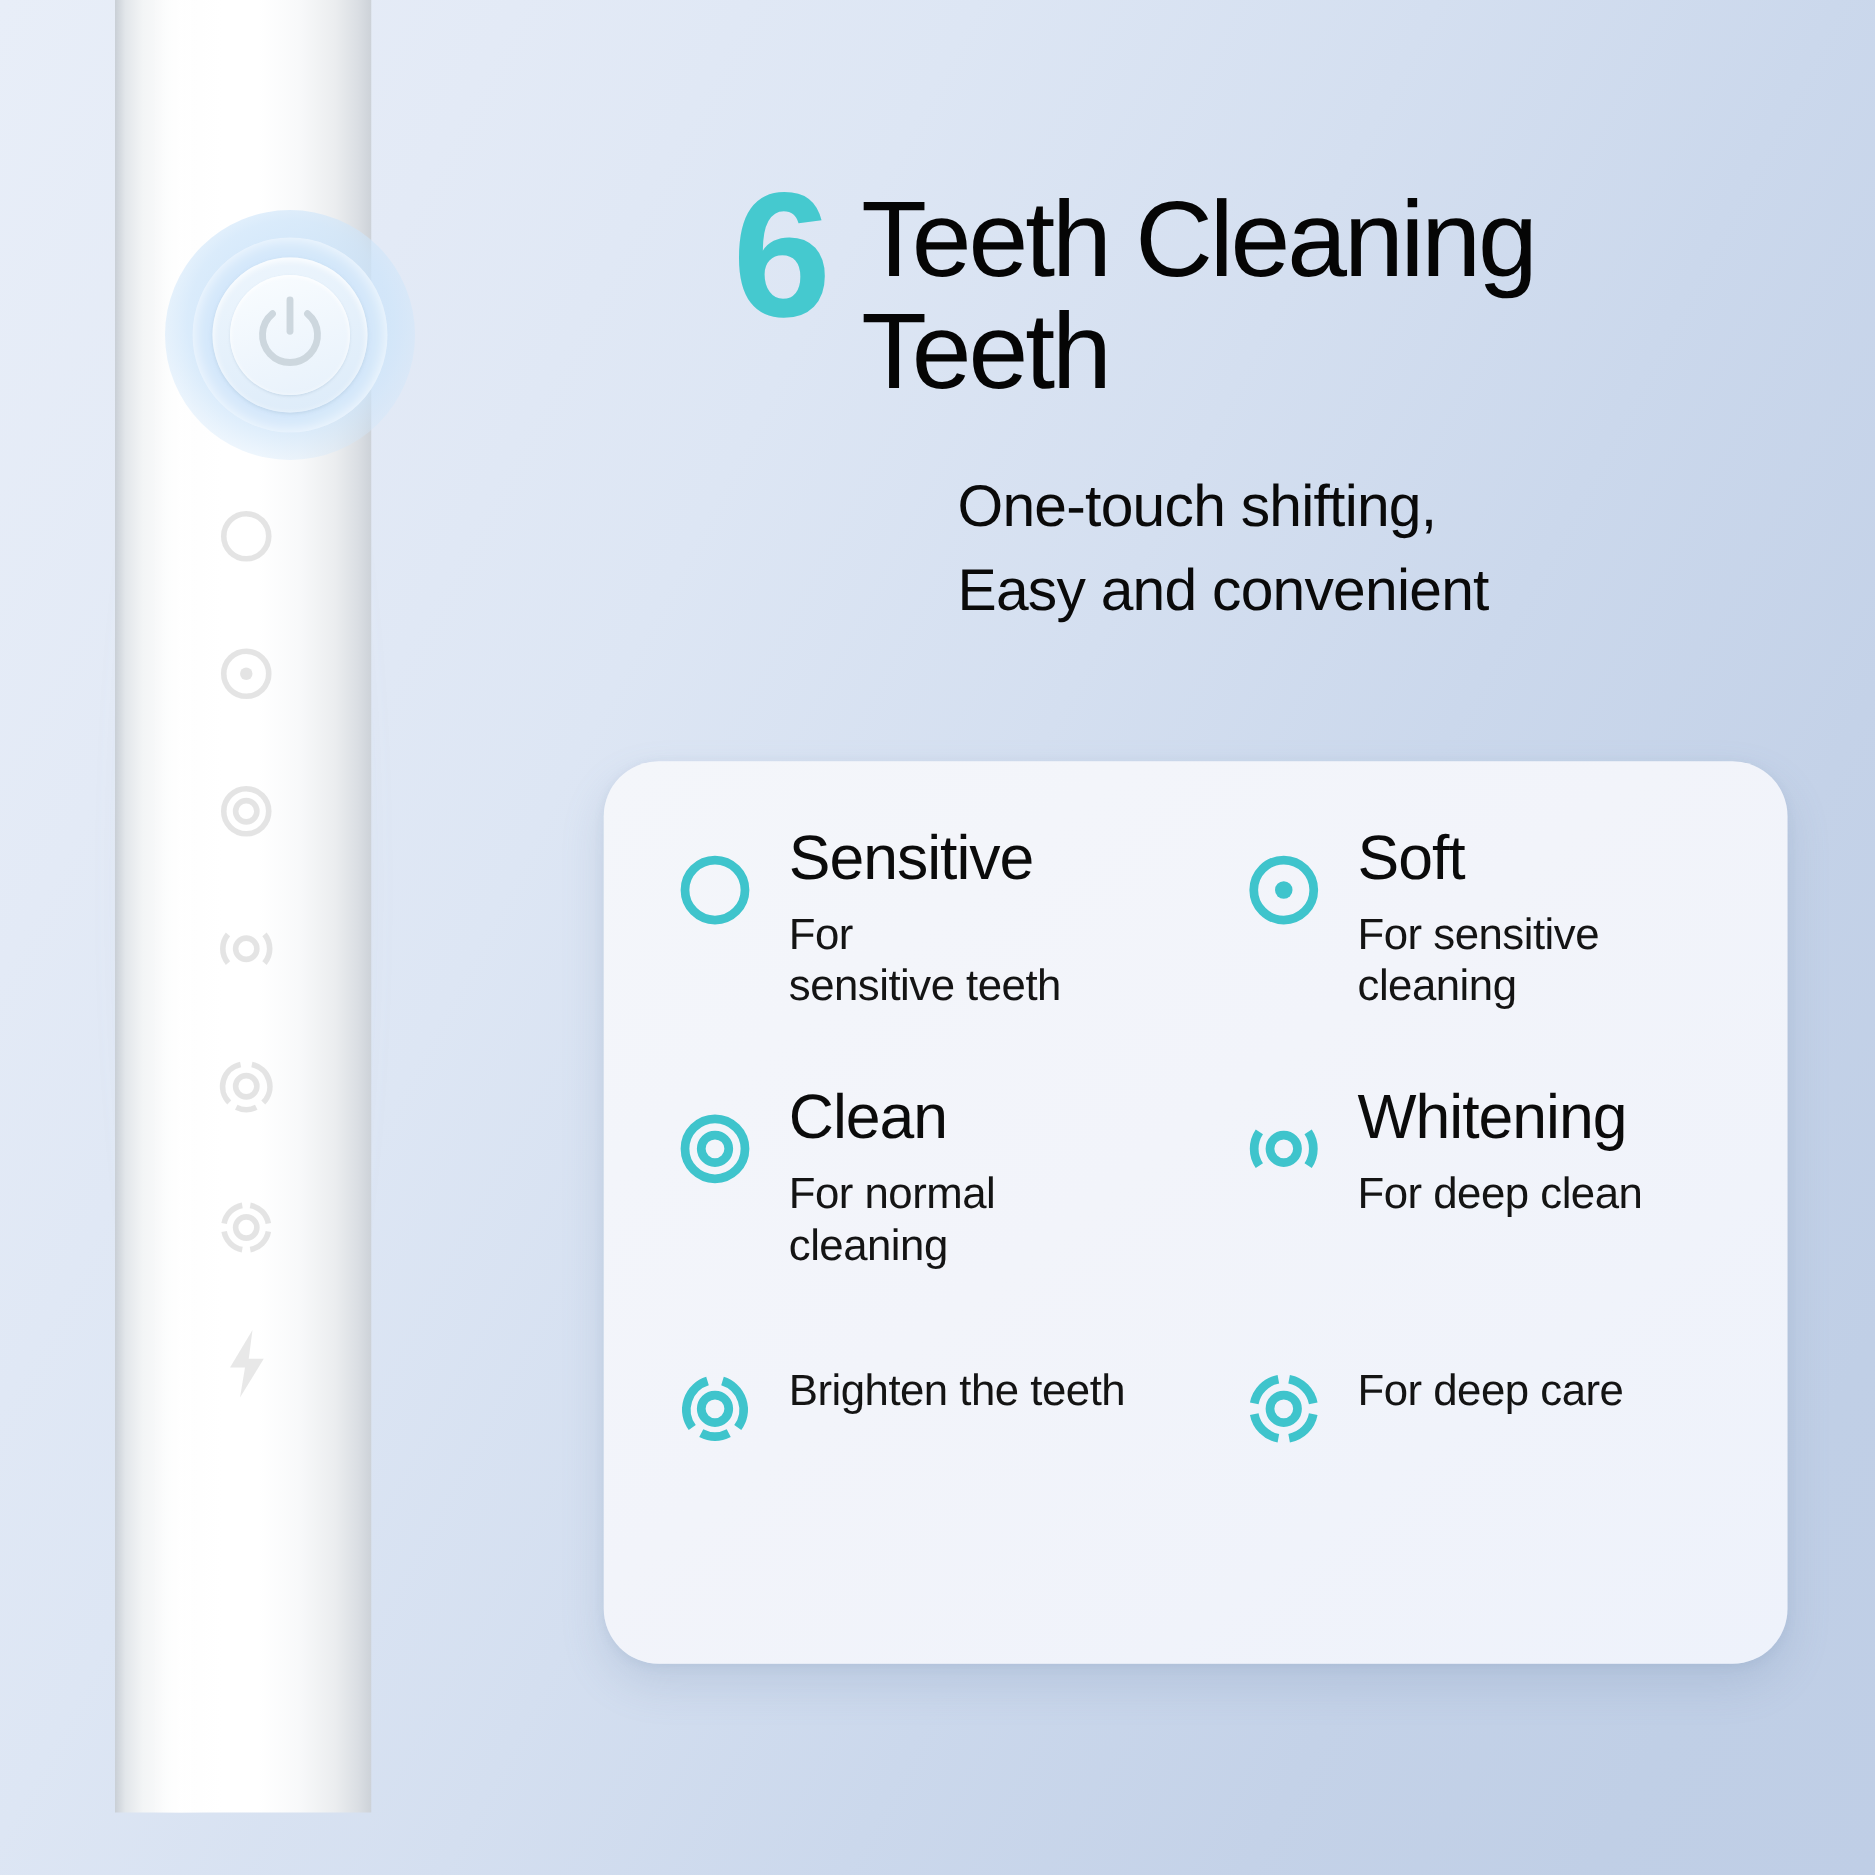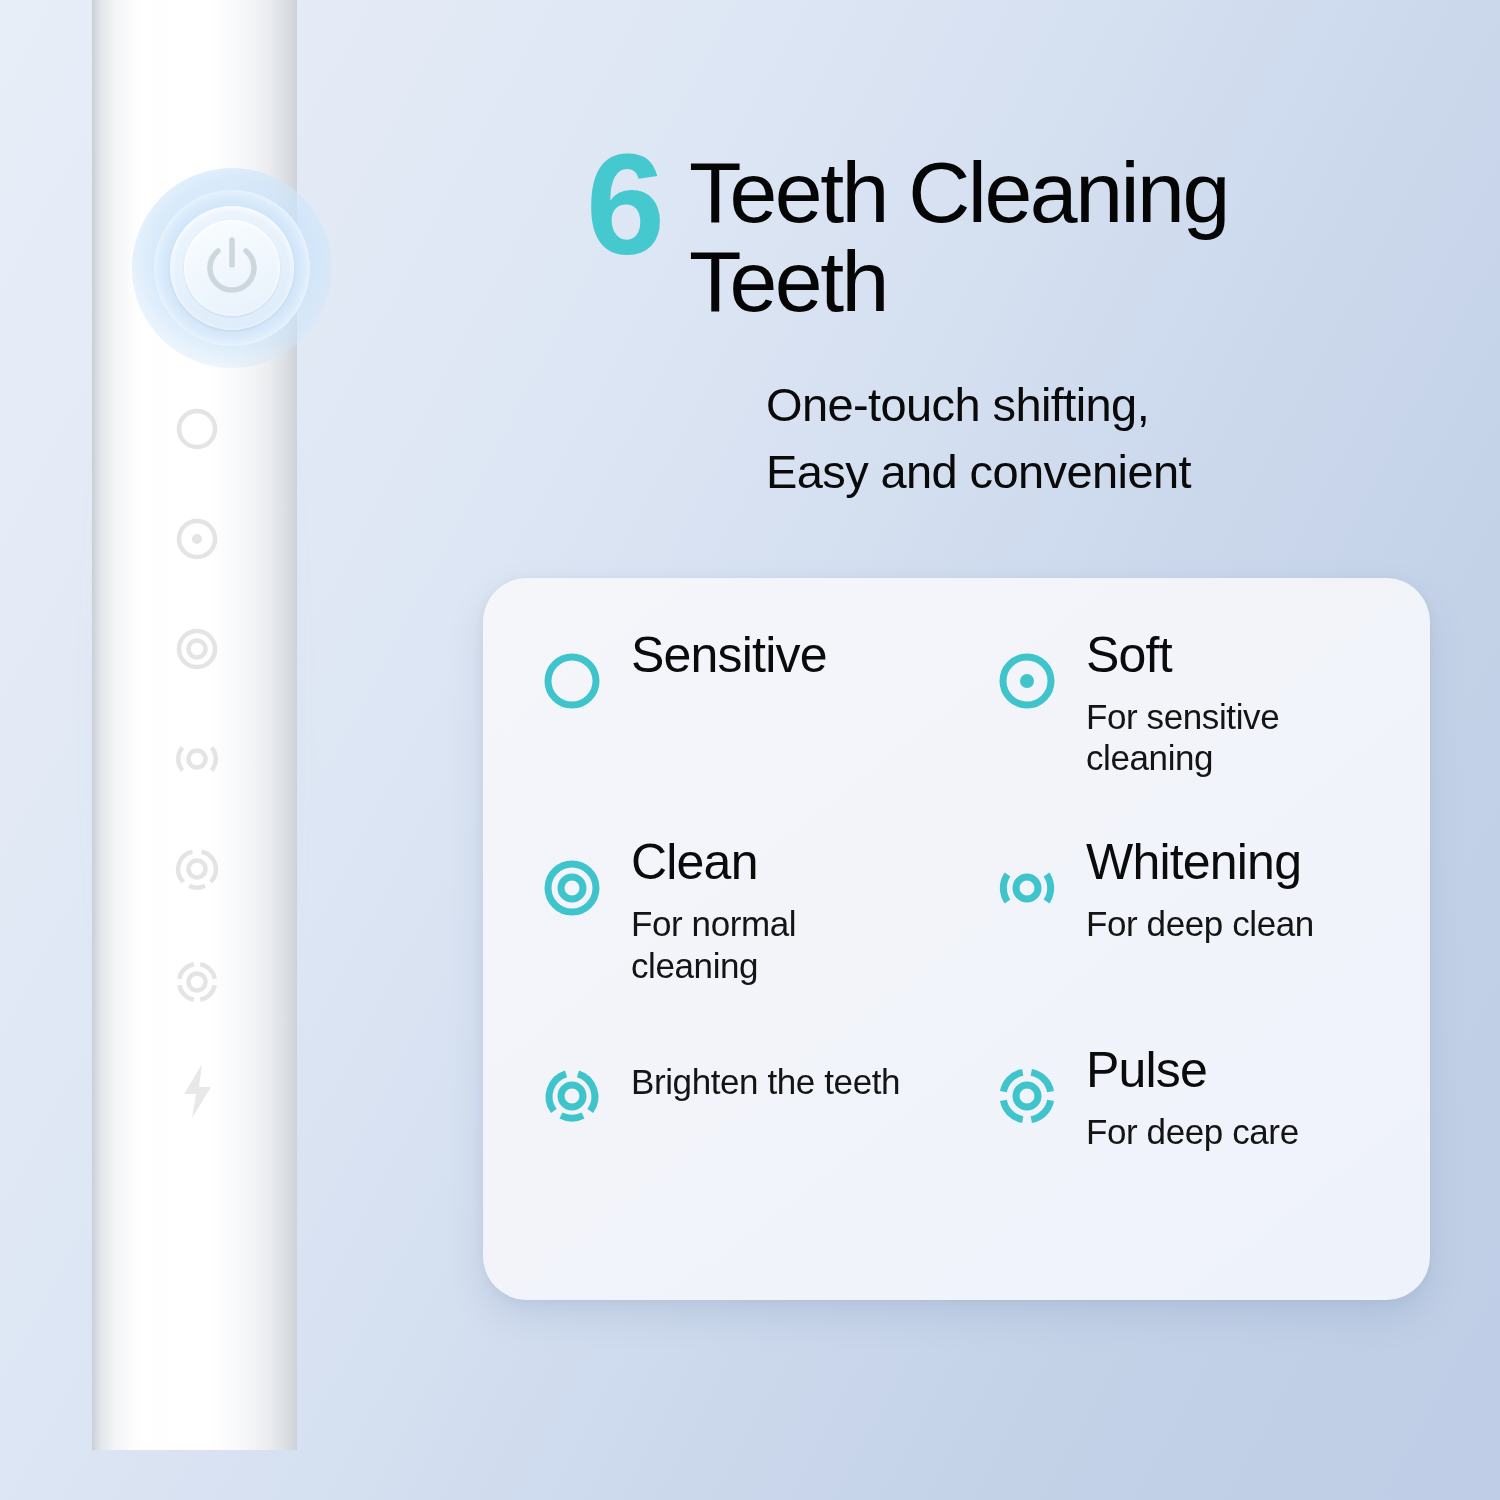--- a/index.html
+++ b/index.html
@@ -126,21 +126,21 @@
     left: 766px; top: 372px;
     font-size: 47px;
     color: #0a0a0a;
     line-height: 1.42;
     letter-spacing: -0.6px;
   }
 
   
   .card {
     position: absolute;
-    left: 483px; top: 578px;
+    left: 483px; top: 609px;
     width: 947px; height: 722px;
     background: linear-gradient(142deg, #f4f6fa 0%, #f2f4fa 45%, #eef2fb 100%);
     border-radius: 44px;
     box-shadow: 0 16px 34px rgba(110,135,170,0.20), 0 2px 8px rgba(110,135,170,0.10);
   }
   .grid {
     position: absolute;
     left: 0; top: 0; width: 100%; height: 100%;
     display: grid;
     grid-template-columns: 455px 1fr;
@@ -257,20 +257,24 @@
 
   <div class="card">
     <div class="grid">
 
       <div class="mode">
         <svg class="mode-icon" viewBox="0 0 74 74">
           <circle cx="37" cy="37" r="24" fill="none" stroke="#3fc4cc" stroke-width="7"></circle>
         </svg>
         <div>
           <div class="mode-name">Sensitive</div>
+          <div class="mode-desc">
+            <span>For</span>
+            <span>sensitive teeth</span>
+          </div>
         </div>
       </div>
 
       <div class="mode">
         <svg class="mode-icon" viewBox="0 0 74 74">
           <circle cx="37" cy="37" r="24" fill="none" stroke="#3fc4cc" stroke-width="7"></circle>
           <circle cx="37" cy="37" r="7" fill="#3fc4cc"></circle>
         </svg>
         <div>
           <div class="mode-name">Soft</div>
@@ -331,21 +335,20 @@
         <svg class="mode-icon" viewBox="0 0 74 74">
           <g fill="none" stroke="#3fc4cc" stroke-width="7">
             <path d="M 41.3 13.4 A 24 24 0 0 1 60.6 32.7"></path>
             <path d="M 60.6 41.3 A 24 24 0 0 1 41.3 60.6"></path>
             <path d="M 32.7 60.6 A 24 24 0 0 1 13.4 41.3"></path>
             <path d="M 13.4 32.7 A 24 24 0 0 1 32.7 13.4"></path>
           </g>
           <circle cx="37" cy="37" r="11" fill="none" stroke="#3fc4cc" stroke-width="7"></circle>
         </svg>
         <div>
-          <div class="mode-name">Pulse</div>
           <div class="mode-desc">
             <span>For deep care</span>
           </div>
         </div>
       </div>
 
     </div>
   </div>
 
 </div>

